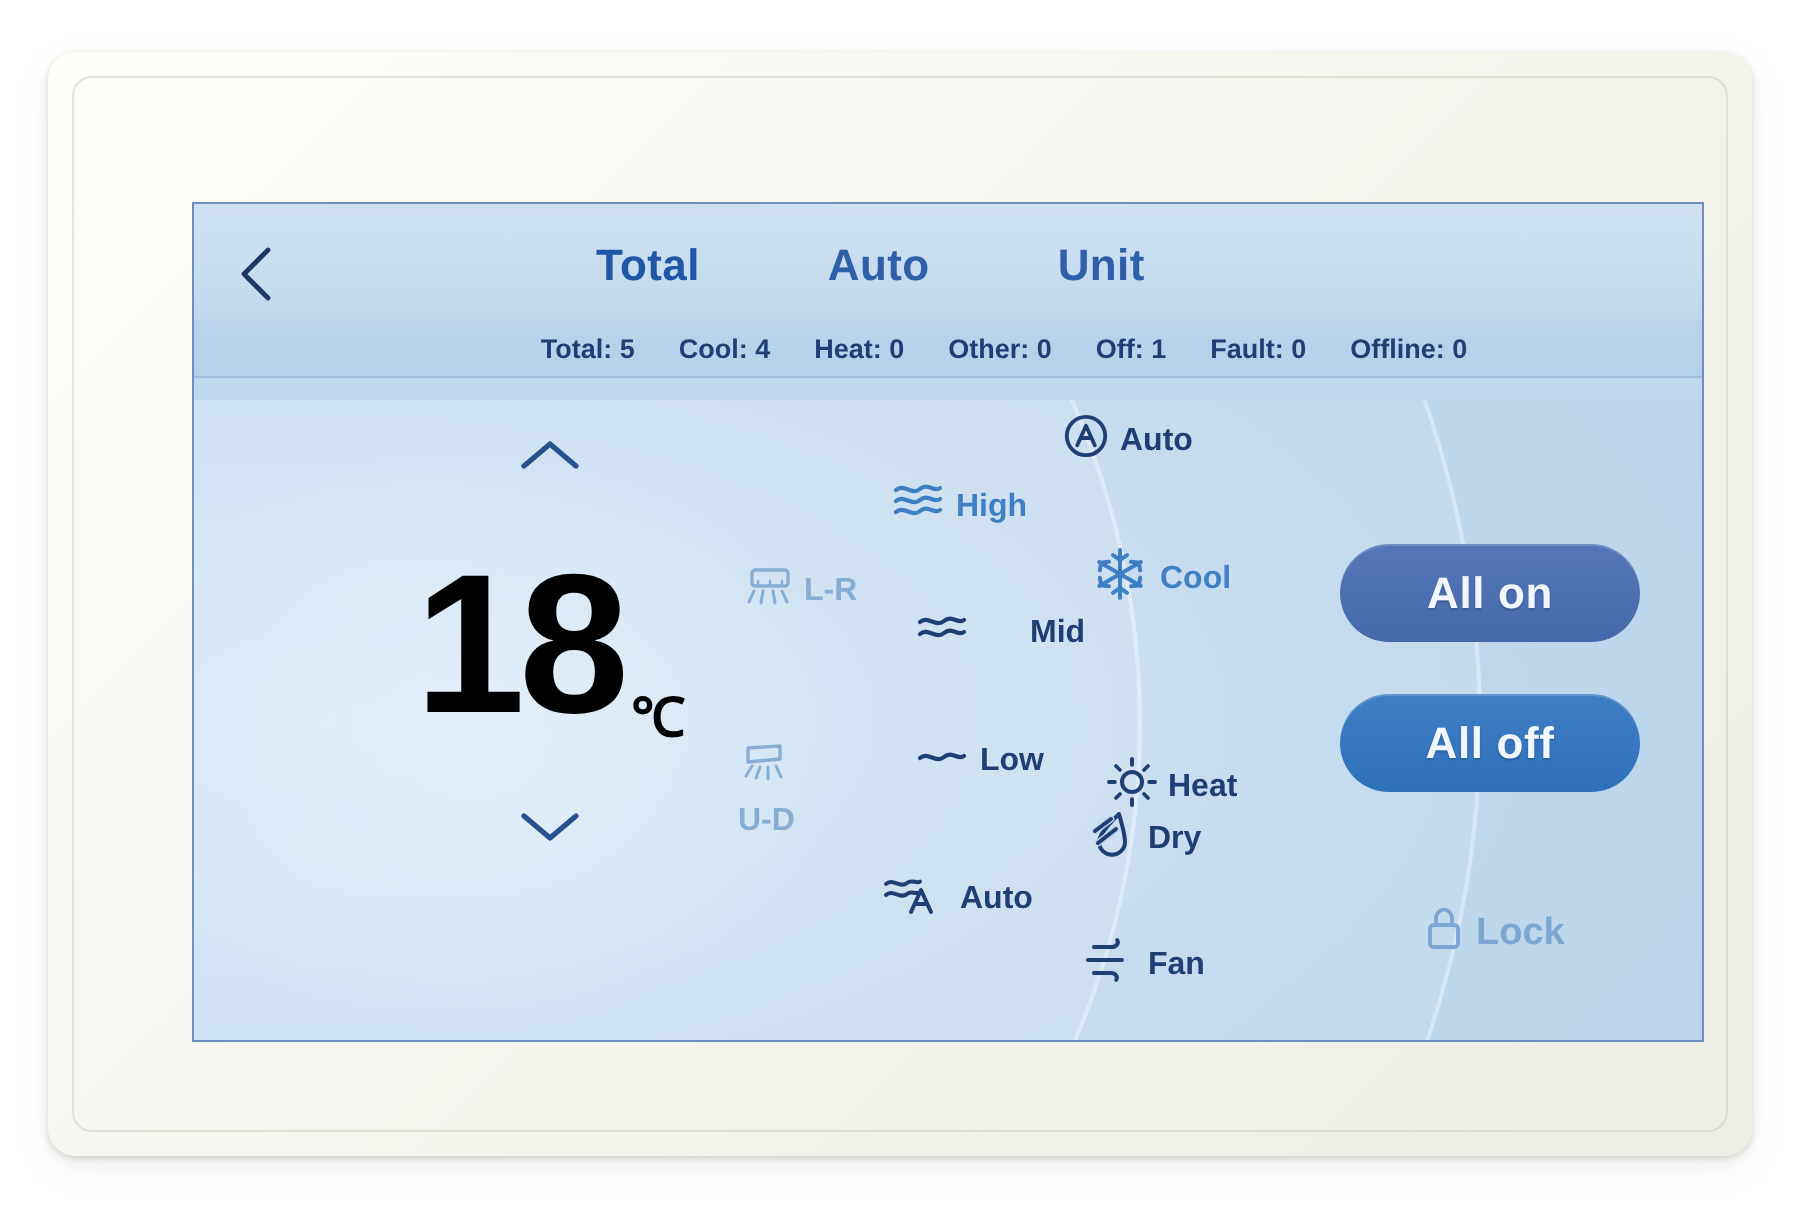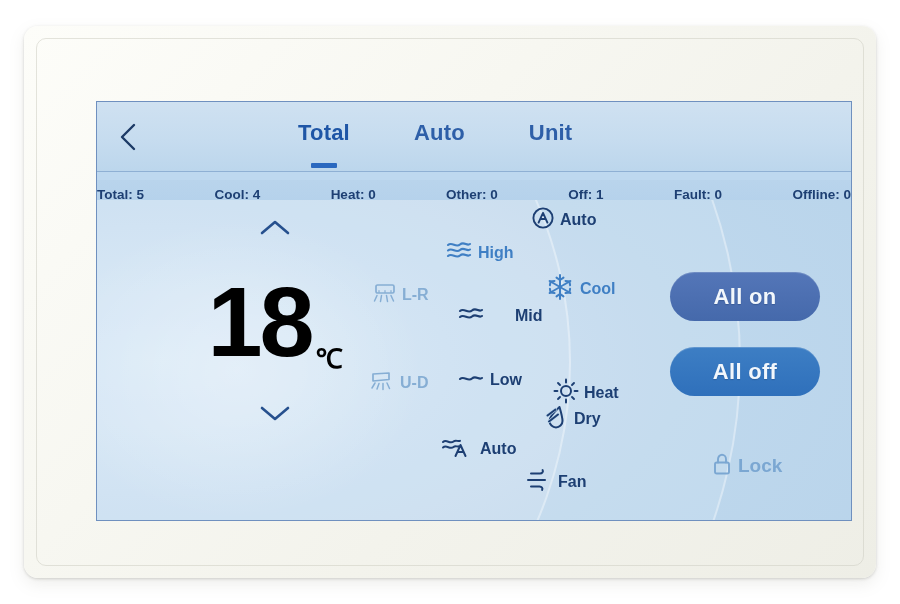--- a/index.html
+++ b/index.html
@@ -99,29 +99,30 @@
     width: 26px;
     height: 5px;
     border-radius: 1px;
     background: #2a68bf;
   }
 
   
   #status-strip {
     position: absolute;
     left: 0;
-    top: 78px;
+    top: 58px;
     width: 100%;
     height: 28px;
     display: flex;
     align-items: center;
-    justify-content: space-between;
+    justify-content: center;
     gap: 22px;
     background: linear-gradient(180deg, #b9d4ec 0%, #b4d1eb 100%);
     border-bottom: 1px solid rgba(130,165,205,0.45);
+    padding-left: 28px;
   }
   .status-item {
     font-size: 13.5px;
     font-weight: bold;
     color: #1d3f73;
     white-space: nowrap;
   }
 
   
   #body-area {
@@ -224,34 +225,34 @@
     font-size: 16px;
     font-weight: bold;
     color: #1d3f73;
   }
   .opt .ico { display: block; }
   .opt.dim .lbl { color: #86aed4; }
   .opt.selected .lbl { color: #3f7fc4; }
 
   
   #swing-lr { left: 276px; top: 82px; }
-  #swing-ud { left: 272px; top: 170px; }
+  #swing-ud { left: 272px; top: 170px; flex-direction: column; }
 
   
   #fan-high { left: 348px; top: 40px; }
   #fan-mid  { left: 360px; top: 104px; gap: 30px; }
   #fan-low  { left: 360px; top: 170px; }
   #fan-auto { left: 344px; top: 236px; }
 
   
   #mode-auto { left: 434px; top: 6px; }
   #mode-cool { left: 448px; top: 72px; align-items: center; }
   #mode-heat { left: 456px; top: 138px; margin-top: 40px; }
   #mode-dry  { left: 446px; top: 204px; }
-  #mode-fan  { left: 428px; top: 268px; }
+  #mode-fan  { left: 444px; top: 268px; }
 
   
   .pill-btn {
     position: absolute;
     width: 150px;
     height: 49px;
     border-radius: 26px;
     display: flex;
     align-items: center;
     justify-content: center;

